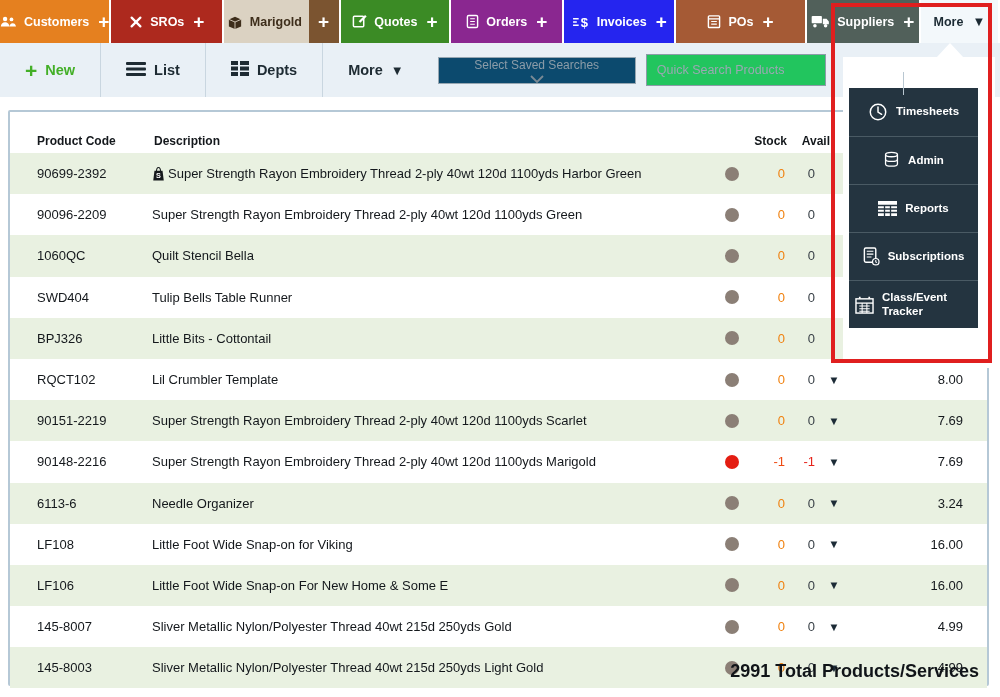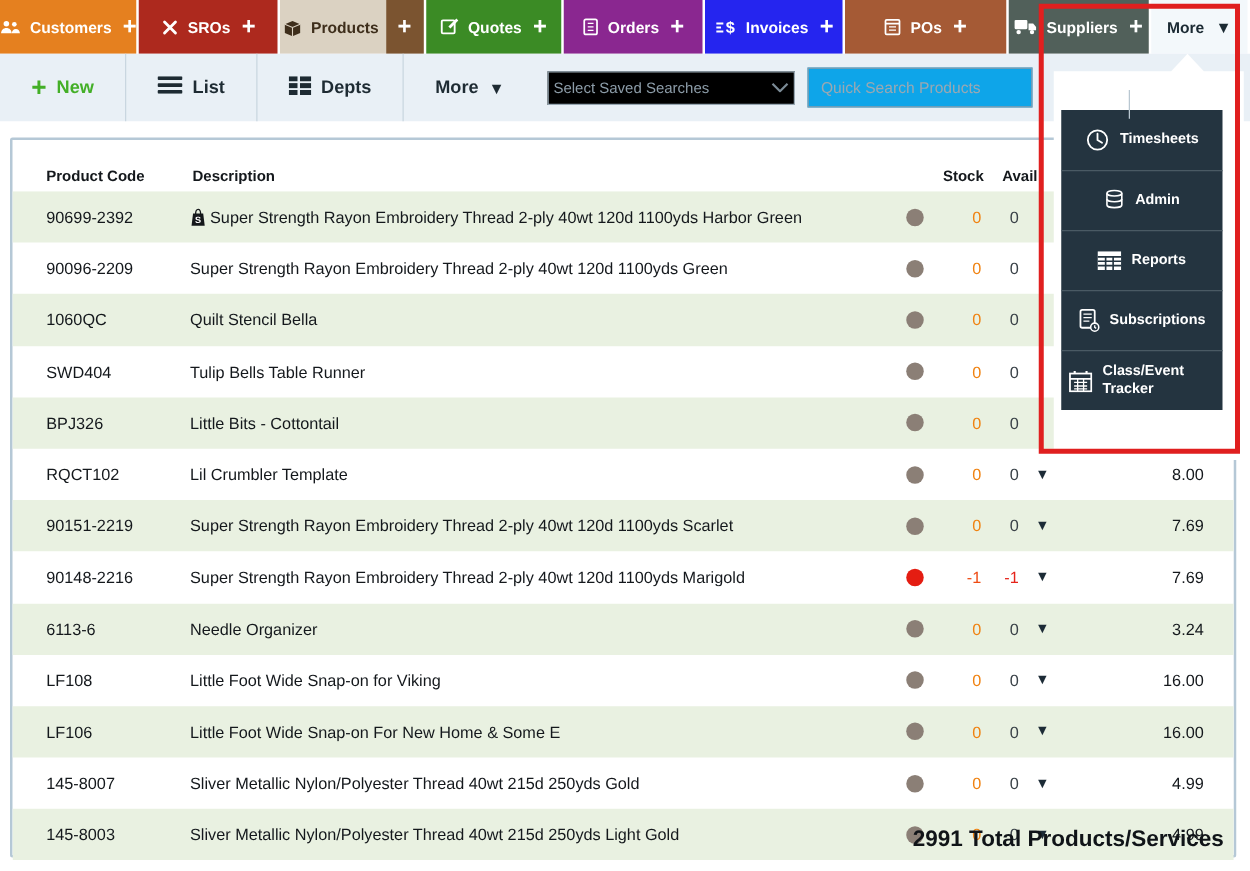--- a/index.html
+++ b/index.html
@@ -20,25 +20,25 @@
 
   
   .toolbar{position:absolute;left:0;top:43px;width:1000px;height:54px;background:#E9F0F6;
        display:flex;align-items:center;}
   .tbtn{height:100%;display:flex;align-items:center;justify-content:center;gap:8px;
        font-size:14.5px;font-weight:700;color:#1E2B33;border-right:1px solid #C9D6E0;
        padding:0 25px;cursor:pointer;box-sizing:border-box;}
   .tbtn.new-btn{color:#43AF27;}
   .new-plus{font-size:21px;font-weight:700;line-height:1;}
   .tbtn .tb-caret{font-size:13px;}
-  .select-box{margin-left:9px;width:198px;height:27px;background:#000000;border:1px solid #97A7B2;
+  .select-box{margin-left:9px;width:198px;height:27px;background:#0c4a6e;border:1px solid #97A7B2;
        display:flex;align-items:center;justify-content:space-between;padding:0 4px;
-       color:#8C9CA8;font-size:12px;box-sizing:border-box;cursor:pointer;}
+       color:#8C9CA8;font-size:12px;box-sizing:border-box;cursor:pointer;flex-direction:column;}
   .quick-input{margin-left:10px;width:180px;height:32px;border:1px solid #8C9CA8;padding:0 10px;
-       font-size:12.5px;color:#333;background:#0ea5e9;box-sizing:border-box;font-family:"Liberation Sans",sans-serif;}
+       font-size:12.5px;color:#333;background:#22c55e;box-sizing:border-box;font-family:"Liberation Sans",sans-serif;}
   .quick-input::placeholder{color:#9AA8B2;}
   .find-btn{margin-left:32px;display:flex;align-items:center;gap:6px;font-weight:700;
        font-size:14.5px;color:#1E2B33;cursor:pointer;}
   .toolbar-tick{position:absolute;left:903px;top:72px;width:1px;height:23px;background:#B9C7D1;z-index:7;}
 
   
   .panel{position:absolute;left:8px;top:110px;width:981px;height:576px;background:#fff;
        border:2px solid #B5C8D6;border-radius:2px;box-sizing:border-box;}
   .thead{position:relative;height:41px;}
   .th{position:absolute;bottom:5px;font-size:12px;font-weight:700;color:#14181C;}
@@ -112,21 +112,21 @@
 
   </div>
       <div class="tab has-block" style="width: 115px; background: rgb(219, 210, 194); color: rgb(62, 46, 27);">
     <span class="tab-icon">
           <svg width="16" height="14" viewBox="0 0 18 16" fill="currentColor">
             <path d="M2 5 L9 2 L16 5 L16 13 L9 16 L2 13 Z"></path>
             <path d="M2 5 L9 8 L16 5" fill="none" stroke="#DBD2C2" stroke-width="1"></path>
             <path d="M9 8 L9 16" stroke="#DBD2C2" stroke-width="1"></path>
           </svg>
         </span>
-    <span class="tab-label">Products</span>
+    <span class="tab-label">Marigold</span>
     <span class="tab-plus plus-block" style="background: rgb(123, 84, 48);">+</span>
 
   </div>
       <div class="tab" style="width: 110px; background: rgb(59, 139, 37); color: rgb(255, 255, 255);">
     <span class="tab-icon">
           <svg width="15" height="15" viewBox="0 0 16 16" fill="none" stroke="currentColor">
             <rect x="1.5" y="2.5" width="11" height="11" rx="1" stroke-width="1.6"></rect>
             <path d="M14.8 1.8 L8 8.6" stroke-width="2.4"></path>
           </svg>
         </span>

